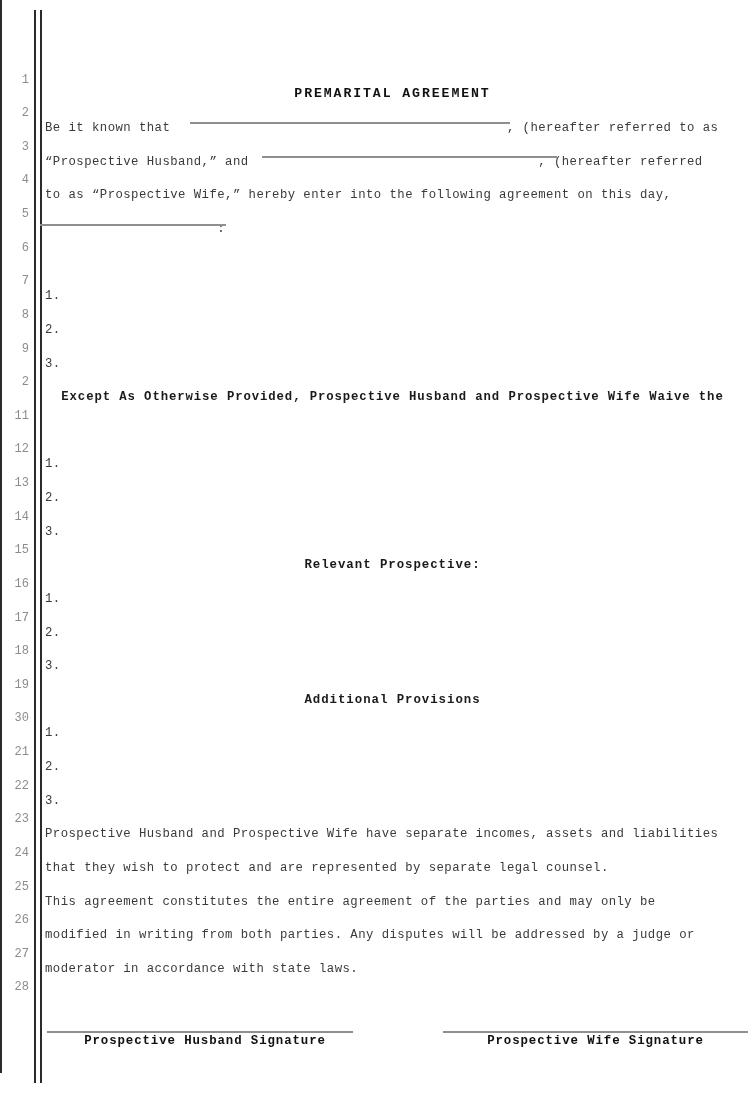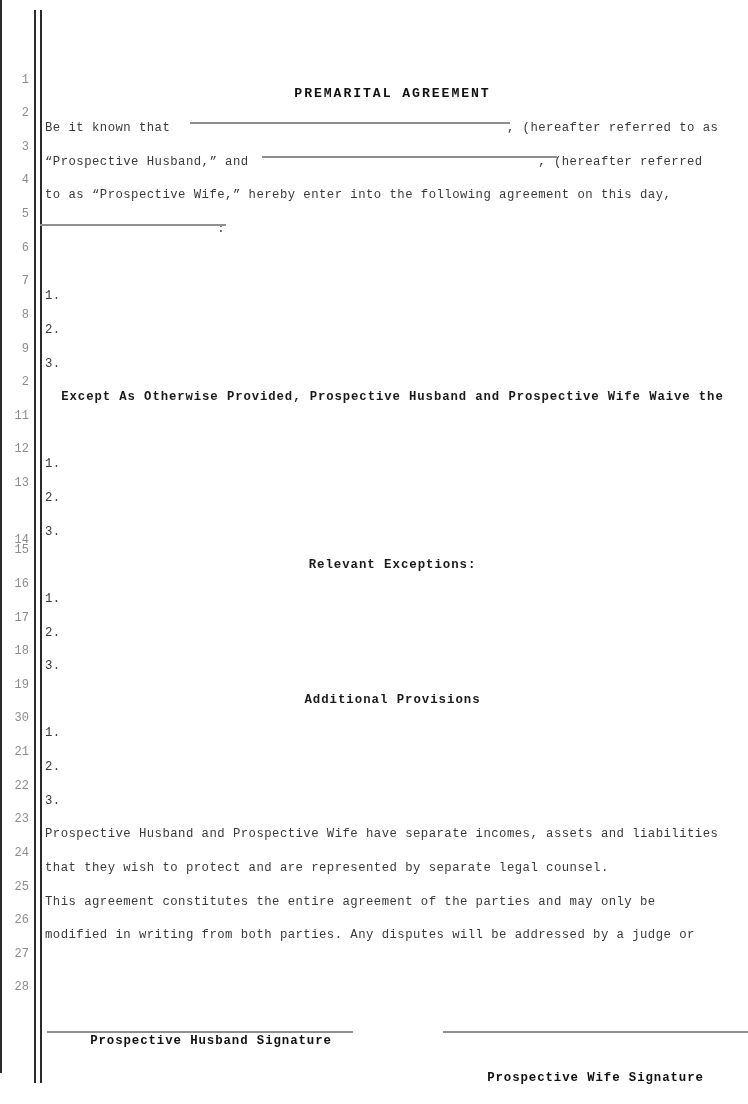--- a/index.html
+++ b/index.html
@@ -124,21 +124,21 @@
     <div class="linenum" style="top:174px">4</div>
     <div class="linenum" style="top:208px">5</div>
     <div class="linenum" style="top:242px">6</div>
     <div class="linenum" style="top:275px">7</div>
     <div class="linenum" style="top:309px">8</div>
     <div class="linenum" style="top:343px">9</div>
     <div class="linenum" style="top:376px">2</div>
     <div class="linenum" style="top:410px">11</div>
     <div class="linenum" style="top:443px">12</div>
     <div class="linenum" style="top:477px">13</div>
-    <div class="linenum" style="top:534px">14</div>
+    <div class="linenum" style="top:511px">14</div>
     <div class="linenum" style="top:544px">15</div>
     <div class="linenum" style="top:578px">16</div>
     <div class="linenum" style="top:612px">17</div>
     <div class="linenum" style="top:645px">18</div>
     <div class="linenum" style="top:679px">19</div>
     <div class="linenum" style="top:712px">30</div>
     <div class="linenum" style="top:746px">21</div>
     <div class="linenum" style="top:780px">22</div>
     <div class="linenum" style="top:813px">23</div>
     <div class="linenum" style="top:847px">24</div>
@@ -164,42 +164,43 @@
     <div class="row item" style="top:269px">1.</div>
     <div class="row item" style="top:303px">2.</div>
     <div class="row item" style="top:337px">3.</div>
 
     <div class="row bold center" style="top:370px">Except As Otherwise Provided, Prospective Husband and Prospective Wife Waive the</div>
 
     <div class="row item" style="top:437px">1.</div>
     <div class="row item" style="top:471px">2.</div>
     <div class="row item" style="top:505px">3.</div>
 
-    <div class="row heading" style="top:538px">Relevant Exceptions:</div>
+    <div class="row heading" style="top:538px">Relevant Prospective:</div>
 
     <div class="row item" style="top:572px">1.</div>
     <div class="row item" style="top:606px">2.</div>
     <div class="row item" style="top:639px">3.</div>
 
     <div class="row heading" style="top:673px">Additional Provisions</div>
 
     <div class="row item" style="top:706px">1.</div>
     <div class="row item" style="top:740px">2.</div>
     <div class="row item" style="top:774px">3.</div>
 
     <div class="row" style="top:807px">Prospective Husband and Prospective Wife have separate incomes, assets and liabilities</div>
     <div class="row" style="top:875px">This agreement constitutes the entire agreement of the parties and may only be</div>
     <div class="row" style="top:841px">that they wish to protect and are represented by separate legal counsel.</div>
     <div class="row" style="top:908px">modified in writing from both parties. Any disputes will be addressed by a judge or</div>
+    <div class="row" style="top:942px">moderator in accordance with state laws.</div>
 
   </div>
 
   <div class="blank" style="left:190px; top:122px;  width:320px;"></div>
   <div class="blank" style="left:262px; top:156px;  width:295px;"></div>
   <div class="blank" style="left:40px;  top:224px;  width:186px;"></div>
 
   <div class="sig-line" style="left:47px;  top:1031px; width:306px;"></div>
   <div class="sig-line" style="left:443px; top:1031px; width:305px;"></div>
 
-  <div class="sig-label" style="left:58px;  top:1032px; width:306px;text-align:center;">Prospective Husband Signature</div>
-  <div class="sig-label" style="left:443px; top:1032px; width:305px;margin-top:37px;">Prospective Wife Signature</div>
+  <div class="sig-label" style="left:52px;  top:1032px; width:306px;text-align:center;">Prospective Husband Signature</div>
+  <div class="sig-label" style="left:443px; top:1032px; width:305px;">Prospective Wife Signature</div>
 
 </div>
 
 </body></html>

